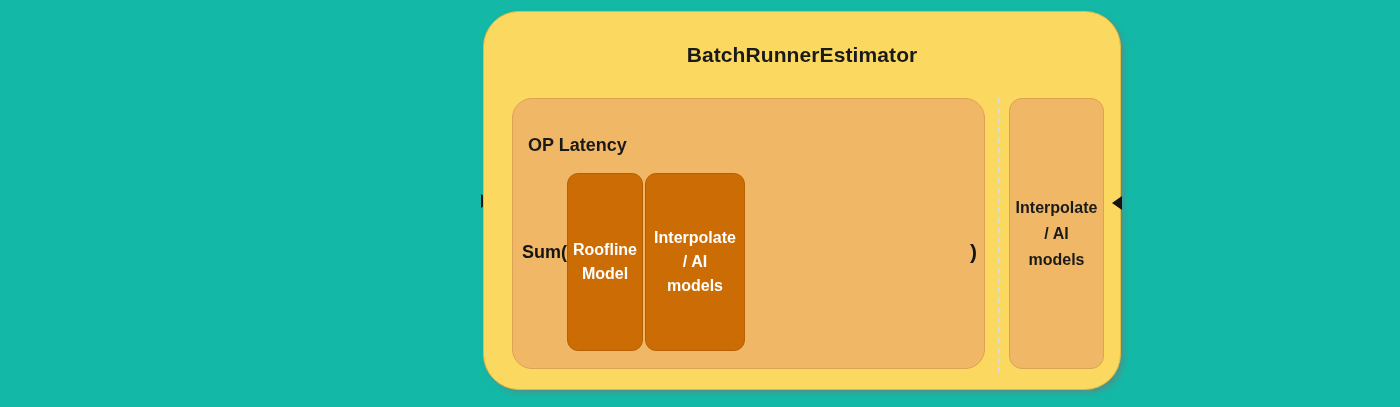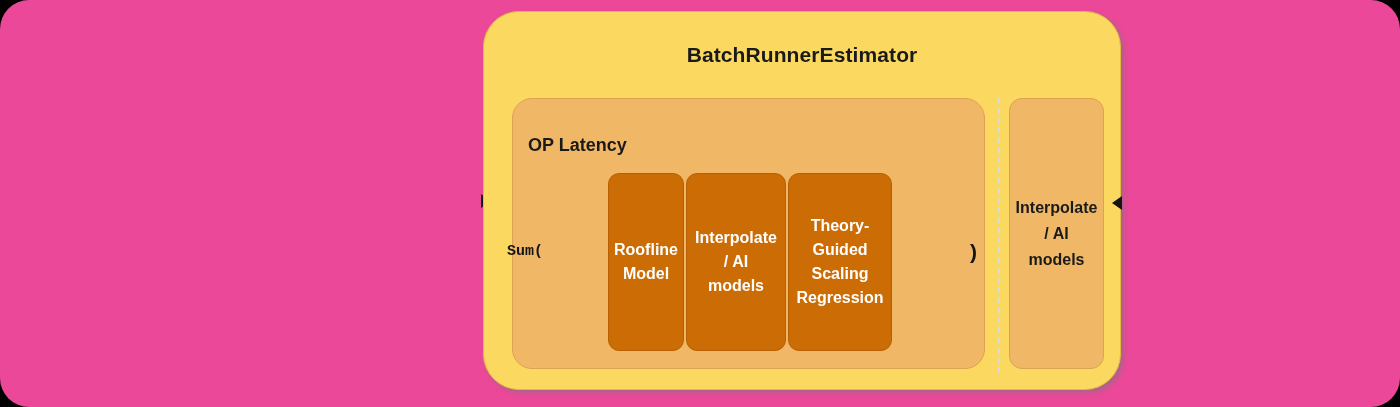--- a/index.html
+++ b/index.html
@@ -11,22 +11,21 @@
     width: 1400px;
     height: 407px;
     overflow: hidden;
     font-family: "Liberation Sans", sans-serif;
   }
 
   #canvas {
     position: relative;
     width: 1400px;
     height: 407px;
-    background: #ec4899;
-    border-radius: 29px;
+    background: #14b8a6;
   }
 
   
   .outer-box {
     position: absolute;
     left: 483px;
     top: 11px;
     width: 638px;
     height: 379px;
     background: #fbd960;
@@ -66,27 +65,26 @@
     left: 15px;
     top: 36px;
     font-size: 18px;
     font-weight: bold;
     color: #1a1a1a;
   }
 
   
   .sum-open {
     position: absolute;
-    left: 507px;
+    left: 522px;
     top: 238px;
-    font-size: 15px;
+    font-size: 18px;
     font-weight: bold;
     color: #141414;
     line-height: 28px;
-    font-family: Liberation Mono, monospace;
   }
   .sum-close {
     position: absolute;
     left: 970px;
     top: 238px;
     font-size: 21px;
     font-weight: bold;
     color: #141414;
     line-height: 28px;
   }
@@ -111,21 +109,21 @@
     align-items: center;
     justify-content: center;
     text-align: center;
     color: #ffffff;
     font-size: 16px;
     font-weight: bold;
     line-height: 24px;
     padding: 2px;
     white-space: pre-line;
   }
-  .card-0 { flex: 0 0 76px; margin-left: 41px; }
+  .card-0 { flex: 0 0 76px; }
   .card-1 { flex: 0 0 100px; }
   .card-2 { flex: 0 0 104px; }
   .card-3 { flex: 0 0 118px; }
 
   
   .divider {
     position: absolute;
     left: 998px;
     top: 97px;
     width: 0;
@@ -192,24 +190,20 @@
   </div>
 
   <div class="sum-open">Sum(</div>
 
   <div class="cards-row">
     <div class="card card-0">Roofline
 Model</div>
     <div class="card card-1">Interpolate
 /  AI
 models</div>
-    <div class="card card-2">Theory-
-Guided
-Scaling
-Regression</div>
   </div>
 
   <div class="sum-close">)</div>
 
   <div class="divider"></div>
 
   <div class="side-box">Interpolate
 /  AI
 models</div>
 

